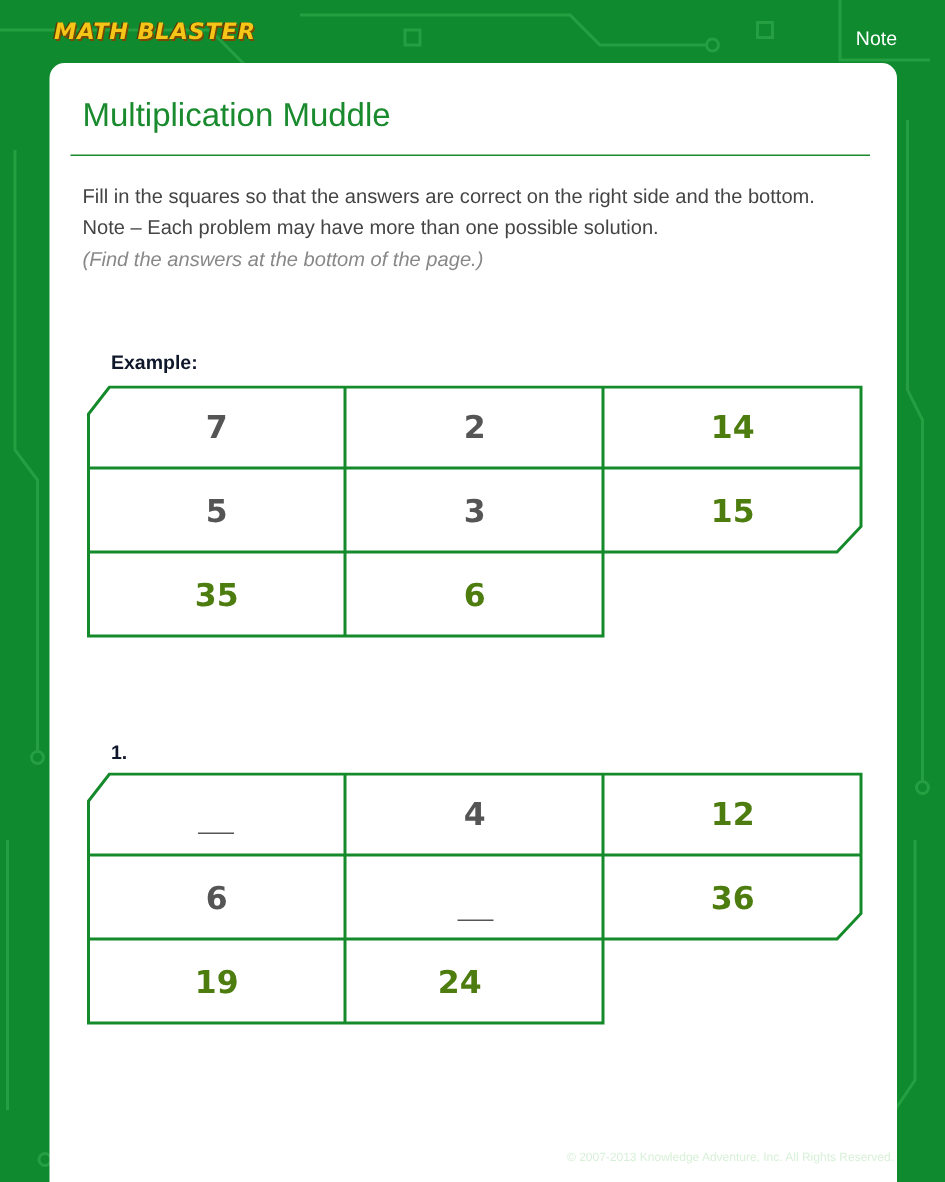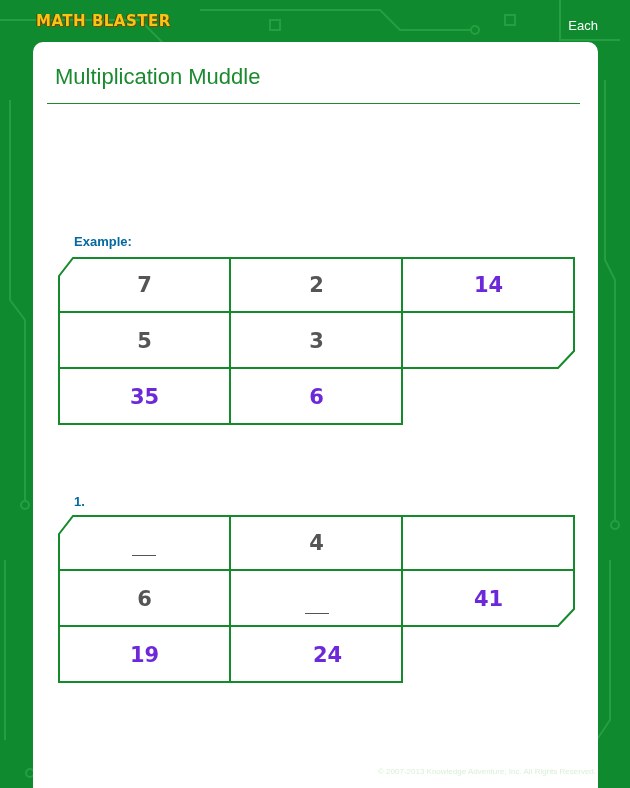--- a/index.html
+++ b/index.html
@@ -5,21 +5,21 @@
   html, body { margin: 0; padding: 0; }
   body {
     width: 630px; height: 788px; position: relative; overflow: hidden;
     background: #0f8a2e;
     font-family: "Liberation Sans", sans-serif;
   }
   .circuit { position: absolute; inset: 0; pointer-events: none; }
   .logo {
     position: absolute; left: 36px; top: 12px;
     font-family: "DejaVu Sans", sans-serif;
-    font-weight: bold; font-size: 15px;
+    font-weight: bold; font-style: italic; font-size: 15px;
     color: #f5c518; letter-spacing: 0.5px;
     text-shadow: 1px 1px 0 #7a4a00, -1px 0 0 #5a3a00;
   }
   .subject {
     position: absolute; right: 32px; top: 18px;
     color: #ffffff; font-size: 13px;
   }
   .card {
     position: absolute; left: 33px; top: 42px; width: 565px; height: 779px;
     background: #ffffff; border-radius: 10px;
@@ -31,32 +31,32 @@
   .rule {
     position: absolute; left: 14px; right: 18px; top: 61px;
     height: 1px; background: #1a8a2e;
   }
   .instr {
     position: absolute; left: 22px; top: 78px;
     color: #444; font-size: 13.4px; line-height: 21px;
   }
   .hint { color: #888; font-style: italic; }
   .label {
-    position: absolute; left: 41px; color: #0369a1; font-weight: bold; font-size: 13px;
+    position: absolute; left: 41px; color: #0f172a; font-weight: bold; font-size: 13px;
   }
   .grid { position: absolute; left: 25px; width: 518px; height: 170px; }
   .grid svg { position: absolute; left: 0; top: 0; }
   .cell {
     position: absolute; width: 171px; height: 56px;
     display: flex; align-items: center; justify-content: center;
     font-weight: bold; font-size: 21px;
     font-family: "DejaVu Sans", sans-serif;
   }
   .given { color: #555555; }
-  .answer { color: #6d28d9; }
+  .answer { color: #4d7c0f; }
   .blank {
     position: absolute; width: 24px; height: 1px; background: #555;
   }
   .footer {
     position: absolute; right: 34px; bottom: 12px;
     color: #d8f0d8; font-size: 8px;
   }
 </style>
 </head>
 <body>
@@ -77,62 +77,69 @@
     <circle cx="25" cy="505" r="4"></circle>
     <circle cx="615" cy="525" r="4"></circle>
     <circle cx="30" cy="773" r="4"></circle>
     <circle cx="425" cy="775" r="4"></circle>
     <rect x="270" y="20" width="10" height="10"></rect>
     <rect x="505" y="15" width="10" height="10"></rect>
   </g>
 </svg>
 
 <div class="logo">MATH BLASTER</div>
-<div class="subject">Each</div>
+<div class="subject">Note</div>
 
 <div class="card">
   <div class="title">Multiplication Muddle</div>
   <div class="rule"></div>
+  <div class="instr">
+    <div>Fill in the squares so that the answers are correct on the right side and the bottom.</div>
+    <div>Note – Each problem may have more than one possible solution.</div>
+    <div class="hint">(Find the answers at the bottom of the page.)</div>
+  </div>
 
   <div class="label" style="top:192px">Example:</div>
   <div class="grid" style="top:215px">
     <svg width="518" height="170">
       <g stroke="#148a2b" stroke-width="2" fill="none">
         <path d="M15 1 H516 V94 L500 111 H344 V167 H1 V19 Z"></path>
         <line x1="172" y1="1" x2="172" y2="167"></line>
         <line x1="344" y1="1" x2="344" y2="111"></line>
         <line x1="1" y1="55" x2="516" y2="55"></line>
         <line x1="1" y1="111" x2="344" y2="111"></line>
       </g>
     </svg>
     <div class="cell given" style="left:1px;top:0">7</div>
     <div class="cell given" style="left:173px;top:0">2</div>
     <div class="cell answer" style="left:345px;top:0">14</div>
     <div class="cell given" style="left:1px;top:56px">5</div>
     <div class="cell given" style="left:173px;top:56px">3</div>
+    <div class="cell answer" style="left:345px;top:56px">15</div>
     <div class="cell answer" style="left:1px;top:112px">35</div>
     <div class="cell answer" style="left:173px;top:112px">6</div>
   </div>
 
   <div class="label" style="top:452px">1.</div>
   <div class="grid" style="top:473px">
     <svg width="518" height="170">
       <g stroke="#148a2b" stroke-width="2" fill="none">
         <path d="M15 1 H516 V94 L500 111 H344 V167 H1 V19 Z"></path>
         <line x1="172" y1="1" x2="172" y2="167"></line>
         <line x1="344" y1="1" x2="344" y2="111"></line>
         <line x1="1" y1="55" x2="516" y2="55"></line>
         <line x1="1" y1="111" x2="344" y2="111"></line>
       </g>
     </svg>
     <div class="cell given" style="left:1px;top:0"></div>
     <div class="blank" style="left:74px;top:40px"></div>
     <div class="cell given" style="left:173px;top:0">4</div>
+    <div class="cell answer" style="left:345px;top:0">12</div>
     <div class="cell given" style="left:1px;top:56px">6</div>
     <div class="cell given" style="left:173px;top:56px"></div>
     <div class="blank" style="left:247px;top:98px"></div>
-    <div class="cell answer" style="left:345px;top:56px">41</div>
+    <div class="cell answer" style="left:345px;top:56px">36</div>
     <div class="cell answer" style="left:1px;top:112px">19</div>
-    <div class="cell answer" style="left:184px;top:112px">24</div>
+    <div class="cell answer" style="left:163px;top:112px">24</div>
   </div>
 </div>
 
 <div class="footer">© 2007-2013 Knowledge Adventure, Inc. All Rights Reserved.</div>
 
 </body></html>

